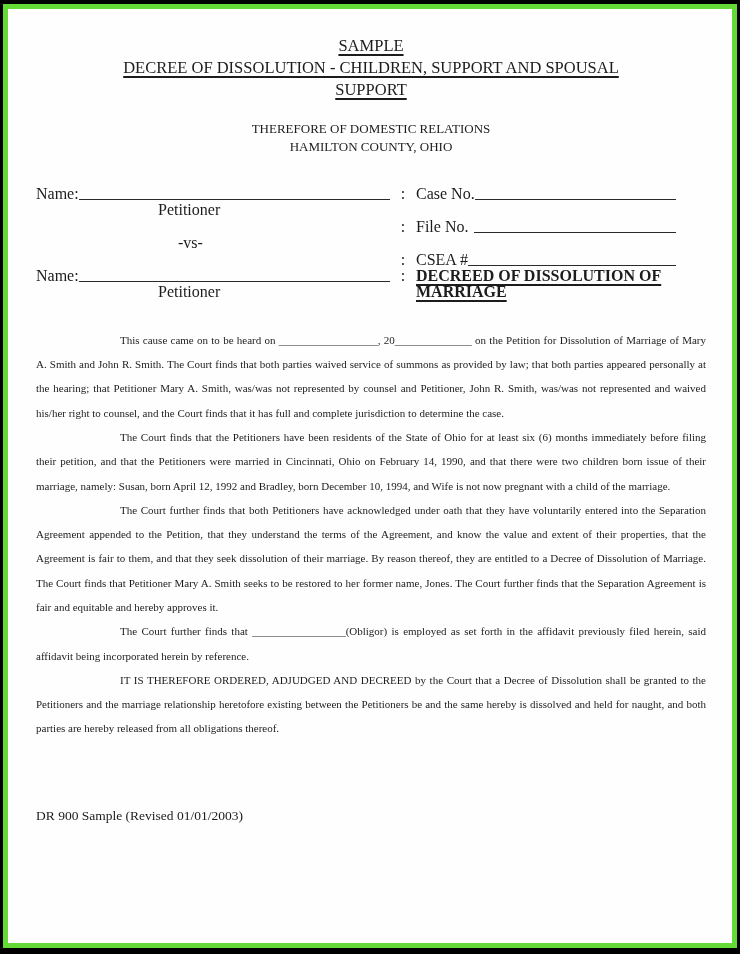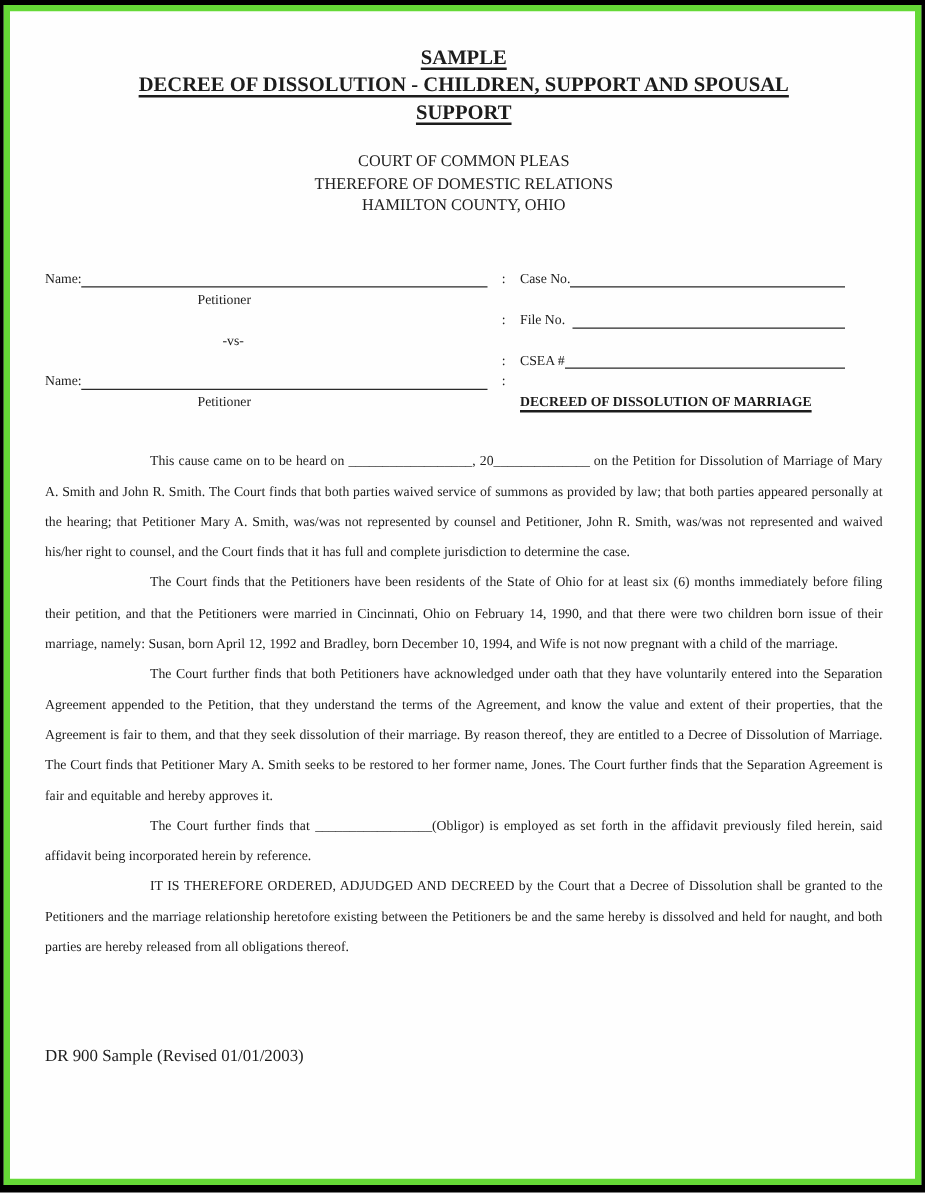--- a/index.html
+++ b/index.html
@@ -20,40 +20,40 @@
   .page {
     position: absolute;
     top: 0; left: 0; right: 0; bottom: 0;
     padding: 20px 26px 0 28px;
     color: #1c1c1c;
     box-sizing: border-box;
   }
   
   .title {
     text-align: center;
-    font-weight: bold;
+    font-weight: normal;
     font-size: 16.5px;
     line-height: 22px;
     margin-top: 6px;
   }
   .title .tline {
     text-decoration: underline;
     text-decoration-thickness: 1.5px;
     text-underline-offset: 3px;
   }
   .court {
     text-align: center;
     font-size: 13px;
     line-height: 17.5px;
     margin-top: 19px;
   }
   
   .caption {
-    margin-top: 43px;
-    font-size: 11px;
+    margin-top: 31px;
+    font-size: 16px;
   }
   .cap-row {
     display: flex;
     align-items: flex-end;
     height: 16.4px;
     line-height: 16.4px;
   }
   .cap-left  { width: 354px; display: flex; align-items: flex-end; }
   .cap-mid   { width: 26px; text-align: center; }
   .cap-right { flex: 1; display: flex; align-items: flex-end; }
@@ -96,21 +96,20 @@
 <div class="frame">
   <div class="page">
 
     <div class="title">
       <div><span class="tline">SAMPLE</span></div>
       <div><span class="tline">DECREE OF DISSOLUTION - CHILDREN, SUPPORT AND SPOUSAL</span></div>
       <div><span class="tline">SUPPORT</span></div>
     </div>
 
     <div class="court">
-      <div>COURT OF COMMON PLEAS</div>
       <div>THEREFORE OF DOMESTIC RELATIONS</div>
       <div>HAMILTON COUNTY, OHIO</div>
     </div>
 
     <div class="caption">
 
       <div class="cap-row">
         <div class="cap-left">
           <span>Name:</span>
           <span class="fill-line"></span>

